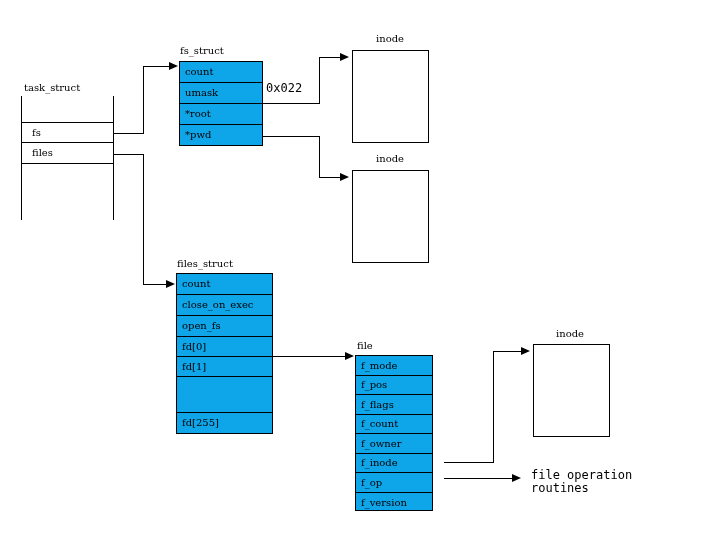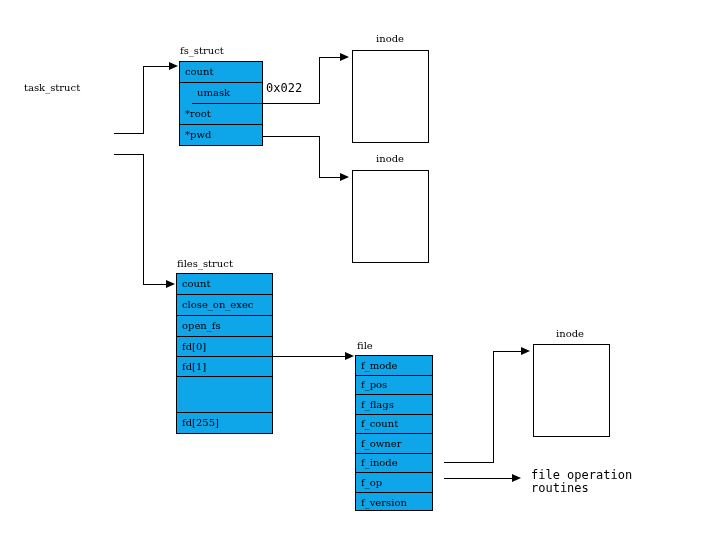--- a/index.html
+++ b/index.html
@@ -100,26 +100,32 @@
     position: absolute;
   }
 </style>
 </head>
 <body>
 
 <div id="canvas">
 
   <div class="caption" style="left:24px; top:82px;">task_struct</div>
 
+  <div id="task-struct" style="left:21px; top:96px; width:93px; height:124px;">
+    <div class="trow" style="height:26px;"></div>
+    <div class="trow bordered-top bordered-bottom" style="height:21px;">fs</div>
+    <div class="trow bordered-bottom" style="height:21px;">files</div>
+    <div class="trow" style="height:54px;"></div>
+  </div>
 
   <div class="caption" style="left:180px; top:45px;">fs_struct</div>
 
   <div class="struct" style="left:179px; top:61px; width:84px; height:85px;">
     <div class="row" style="height:21px;">count</div>
-    <div class="row" style="height:21px;margin-left:12px;">umask</div>
+    <div class="row" style="height:21px;">umask</div>
     <div class="row" style="height:21px;">*root</div>
     <div class="row" style="height:20px;">*pwd</div>
   </div>
 
   <div class="mono" style="left:266px; top:82px;">0x022</div>
 
   <div class="caption" style="left:177px; top:258px;">files_struct</div>
 
   <div class="struct" style="left:176px; top:273px; width:97px; height:161px;">
     <div class="row" style="height:21px;">count</div>

